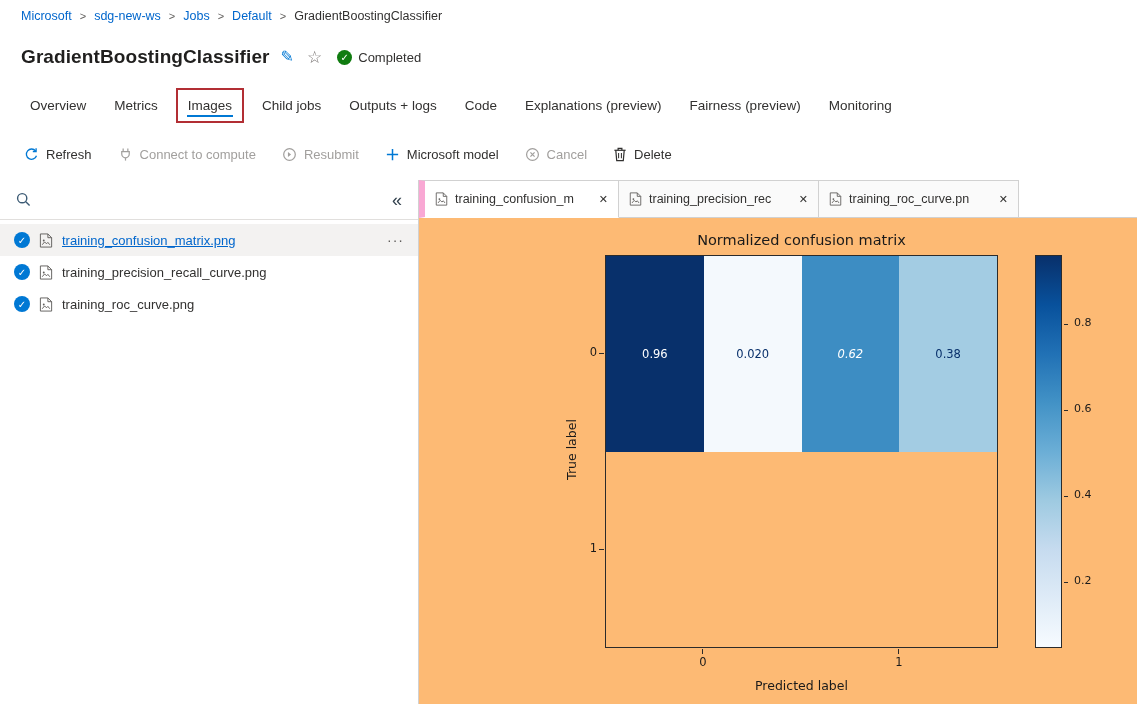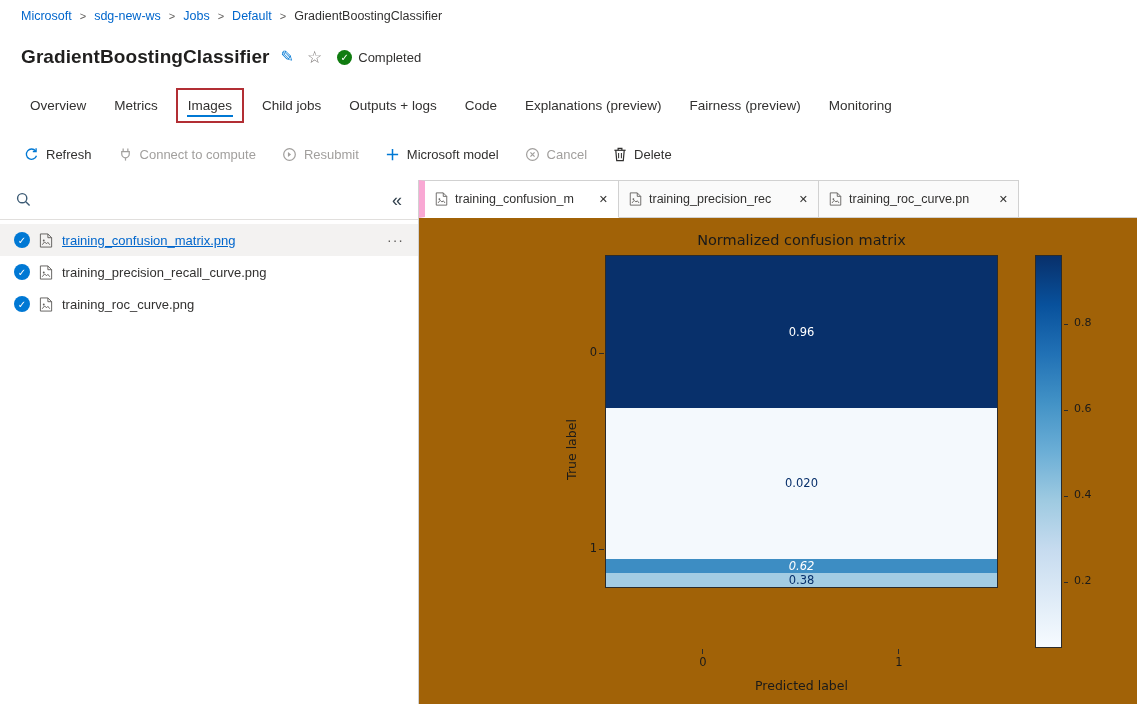--- a/index.html
+++ b/index.html
@@ -61,24 +61,24 @@
   .right-panel{flex:1;display:flex;flex-direction:column;background:#fff}
   .doc-tabs{height:38px;display:flex;align-items:stretch;border-bottom:1px solid #d1d1d1;background:#fff}
   .doc-tab{width:200px;min-width:200px;display:flex;align-items:center;gap:7px;padding:0 10px;
     border:1px solid #d1d1d1;border-left:none;background:#fafafa;font-size:12.5px;cursor:pointer;margin-bottom:-1px}
   .doc-tab:first-child{border-left:6px solid #f9a8d4}
   .doc-tab.active{background:#fff;border-bottom-color:#fff}
   .dlabel{white-space:nowrap;overflow:hidden}
   .close-x{margin-left:auto;font-size:11px;color:#323130;background:none;border:none;cursor:pointer}
 
   
-  .figure-area{position:relative;flex:1;background:#a16207;font-family:"DejaVu Sans",sans-serif;color:#1a1a1a}
+  .figure-area{position:relative;flex:1;background:#fdba74;font-family:"DejaVu Sans",sans-serif;color:#1a1a1a}
   .chart-title{position:absolute;top:14px;left:186px;width:393px;text-align:center;font-size:14.5px}
-  .plot{position:absolute;left:186px;top:37px;width:393px;height:333px;border:1px solid #2b2b2b;
-    display:grid;grid-template-rows:1fr 1fr;grid-template-columns:1fr}
+  .plot{position:absolute;left:186px;top:37px;width:393px;height:393px;border:1px solid #2b2b2b;
+    display:grid;grid-template-rows:1fr 1fr;grid-template-columns:1fr 1fr 1fr 1fr}
   .cell{display:flex;align-items:center;justify-content:center;font-size:11.5px}
   .ytick{position:absolute;width:22px;text-align:right;font-size:11.5px;left:156px}
   .xtick{position:absolute;width:20px;text-align:center;font-size:11.5px;top:437px}
   .tickmark{position:absolute;background:#2b2b2b}
   .ylabel{position:absolute;left:112px;top:224px;width:80px;text-align:center;
     transform:rotate(-90deg);transform-origin:center;font-size:12.5px}
   .xlabel{position:absolute;top:460px;left:186px;width:393px;text-align:center;font-size:12.5px}
   .colorbar-wrap{position:absolute;left:616px;top:37px;width:90px;height:393px}
   .colorbar-gradient{position:absolute;left:0;top:0;width:27px;height:393px;border:1px solid #2b2b2b}
   .cb-tick{position:absolute;left:29px;width:4px;height:1px;background:#2b2b2b}

